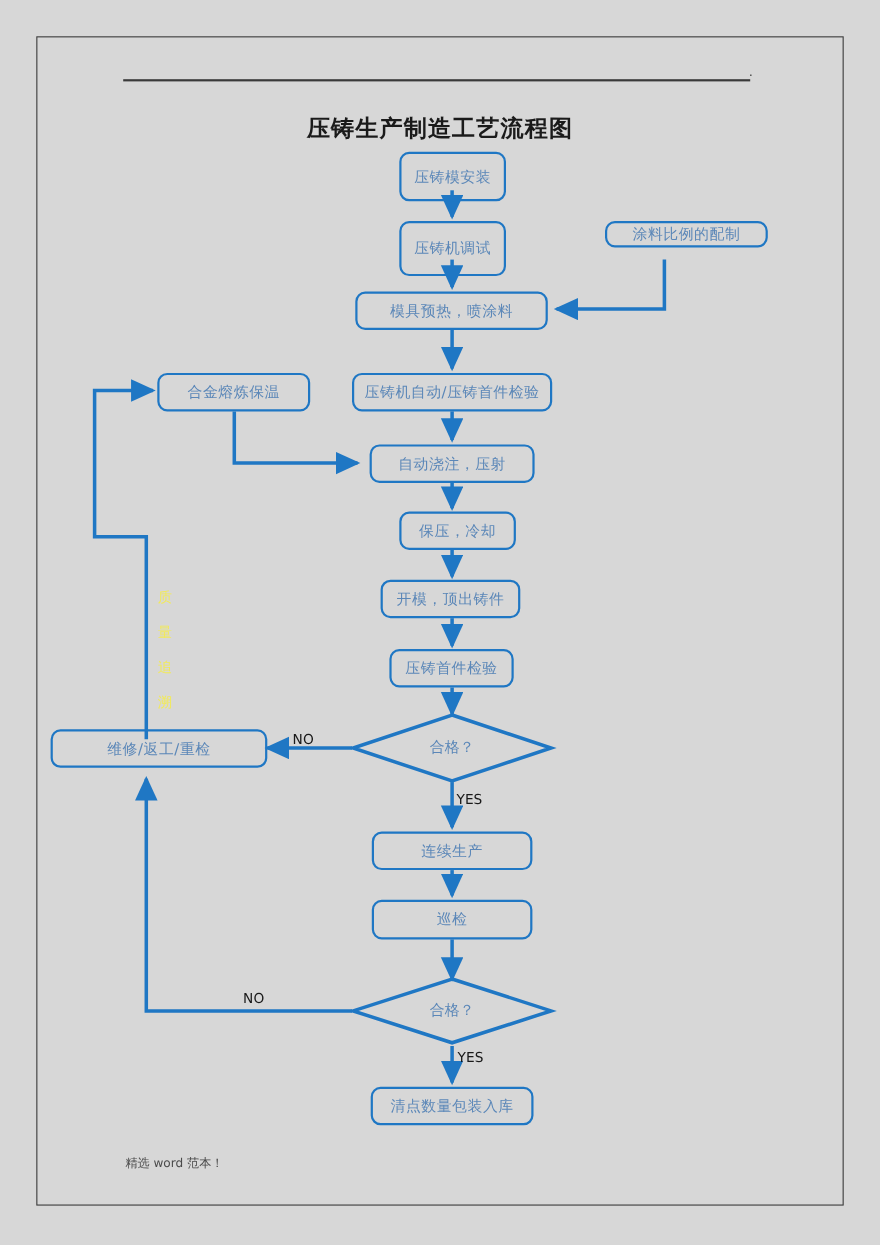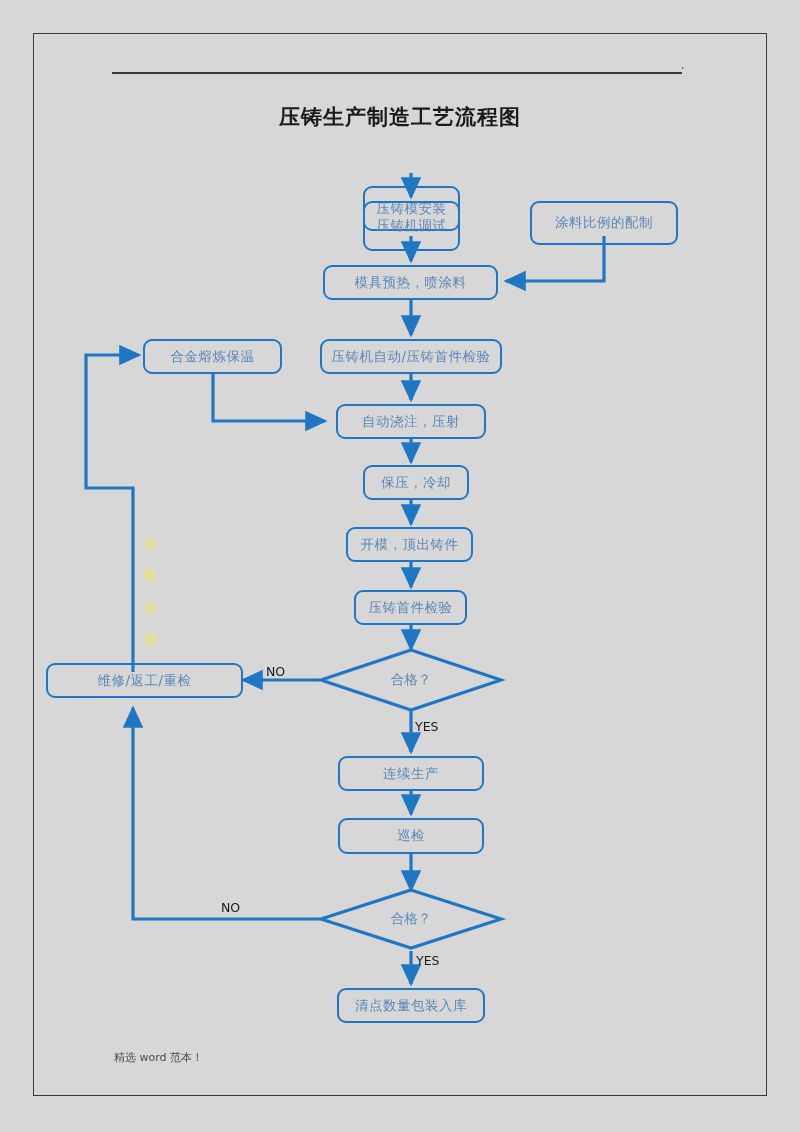--- a/index.html
+++ b/index.html
@@ -169,29 +169,29 @@
 
       <path d="M133,672 L133,488 L86,488 L86,355 L139,355" marker-end="url(#arrow)"></path>
     </g>
   </svg>
 
   <svg id="diamonds" style="position:absolute;left:0;top:0;width:800px;height:1132px;pointer-events:none;" viewBox="0 0 800 1132">
     <polygon points="411,650 501,680 411,710 321,680" fill="none" stroke="#1f77c4" stroke-width="3.2"></polygon>
     <polygon points="411,890 501,919 411,948 321,919" fill="none" stroke="#1f77c4" stroke-width="3.2"></polygon>
   </svg>
 
-  <div class="node" style="left:363px; top:138px; width:97px; height:45px;margin-top:48px;">
+  <div class="node" style="left:363px; top:138px; width:97px; height:45px;">
     <span>压铸模安装</span>
   </div>
 
   <div class="node" style="left:363px; top:201px; width:97px; height:50px;">
     <span>压铸机调试</span>
   </div>
 
-  <div class="node" style="left:530px; top:201px; width:148px; height:44px;">
+  <div class="node" style="left:550px; top:201px; width:148px; height:24px;">
     <span>涂料比例的配制</span>
   </div>
 
   <div class="node" style="left:323px; top:265px; width:175px; height:35px;">
     <span>模具预热，喷涂料</span>
   </div>
 
   <div class="node" style="left:143px; top:339px; width:139px; height:35px;">
     <span>合金熔炼保温</span>
   </div>

